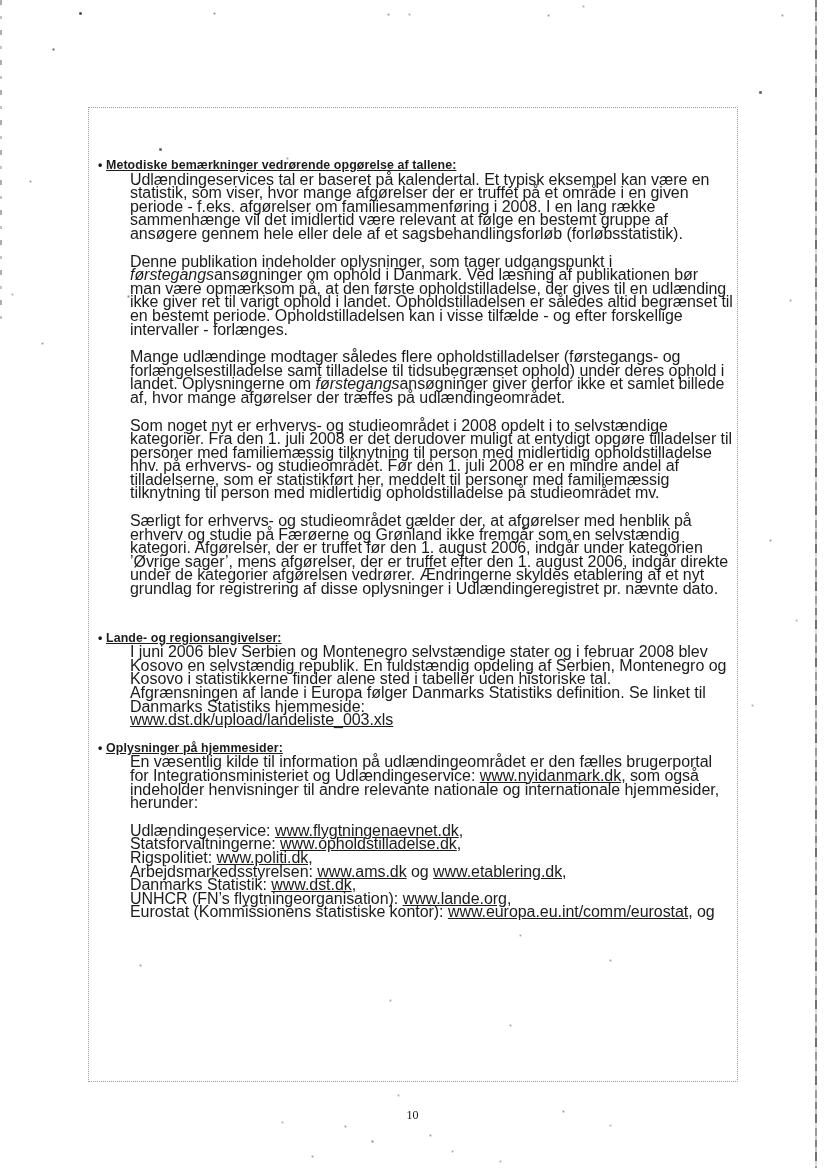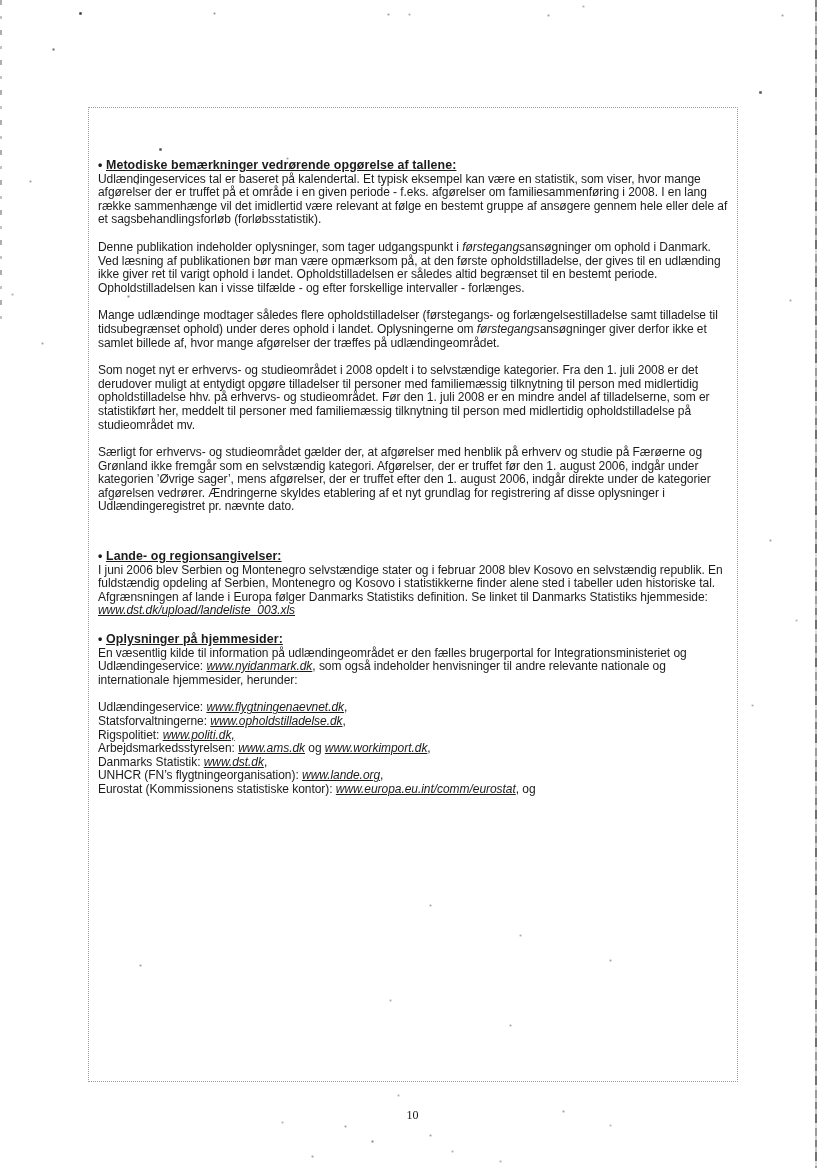--- a/index.html
+++ b/index.html
@@ -27,28 +27,28 @@
   .doc-body .section:nth-child(2) { margin-top: 36px; }
   .doc-body .section:nth-child(3) { margin-top: 15px; }
   .heading {
     font-size: 12.4px;
     line-height: 13.6px;
     font-weight: bold;
     letter-spacing: 0.1px;
   }
   .heading .heading-text { text-decoration: underline; }
   .para {
-    font-size: 12px;
+    font-size: 16px;
     line-height: 13.6px;
     letter-spacing: -0.05px;
+    margin-left: 32px;
   }
   .para.gap { margin-top: 14px; }
   .para .italic { font-style: italic; }
   .para .link {
-    font-style: italic;
     text-decoration: underline;
     cursor: pointer;
   }
   .page-number {
     position: absolute;
     left: 0; right: 0;
     top: 1108px;
     text-align: center;
     font-size: 12px;
     color: #161616;
@@ -116,21 +116,21 @@
           <div class="para"><span>I juni 2006 blev Serbien og Montenegro selvstændige stater og i februar 2008 blev Kosovo en selvstændig republik. En fuldstændig opdeling af Serbien, Montenegro og Kosovo i statistikkerne finder alene sted i tabeller uden historiske tal.</span></div>
           <div class="para"><span>Afgrænsningen af lande i Europa følger Danmarks Statistiks definition. Se linket til Danmarks Statistiks hjemmeside:</span></div>
           <div class="para"><span class="link">www.dst.dk/upload/landeliste_003.xls</span></div>
         </div>
         <div class="section">
           <div class="heading"><span class="bullet">• </span><span class="heading-text">Oplysninger på hjemmesider:</span></div>
           <div class="para"><span>En væsentlig kilde til information på udlændingeområdet er den fælles brugerportal for Integrationsministeriet og Udlændingeservice: </span><span class="link">www.nyidanmark.dk</span><span>, som også indeholder henvisninger til andre relevante nationale og internationale hjemmesider, herunder:</span></div>
           <div class="para gap"><span>Udlændingeservice: </span><span class="link">www.flygtningenaevnet.dk</span><span>,</span></div>
           <div class="para"><span>Statsforvaltningerne: </span><span class="link">www.opholdstilladelse.dk</span><span>,</span></div>
           <div class="para"><span>Rigspolitiet: </span><span class="link">www.politi.dk,</span></div>
-          <div class="para"><span>Arbejdsmarkedsstyrelsen: </span><span class="link">www.ams.dk</span><span> og </span><span class="link">www.workimport.dk</span><span>,</span></div>
+          <div class="para"><span>Arbejdsmarkedsstyrelsen: </span><span class="link">www.ams.dk</span><span> og </span><span class="link">www.etablering.dk</span><span>,</span></div>
           <div class="para"><span>Danmarks Statistik: </span><span class="link">www.dst.dk</span><span>,</span></div>
           <div class="para"><span>UNHCR (FN’s flygtningeorganisation): </span><span class="link">www.lande.org</span><span>,</span></div>
           <div class="para"><span>Eurostat (Kommissionens statistiske kontor): </span><span class="link">www.europa.eu.int/comm/eurostat</span><span>, og</span></div>
         </div>
       </div>
   </div>
 
   <div class="page-number">10</div>
 </div>
 

